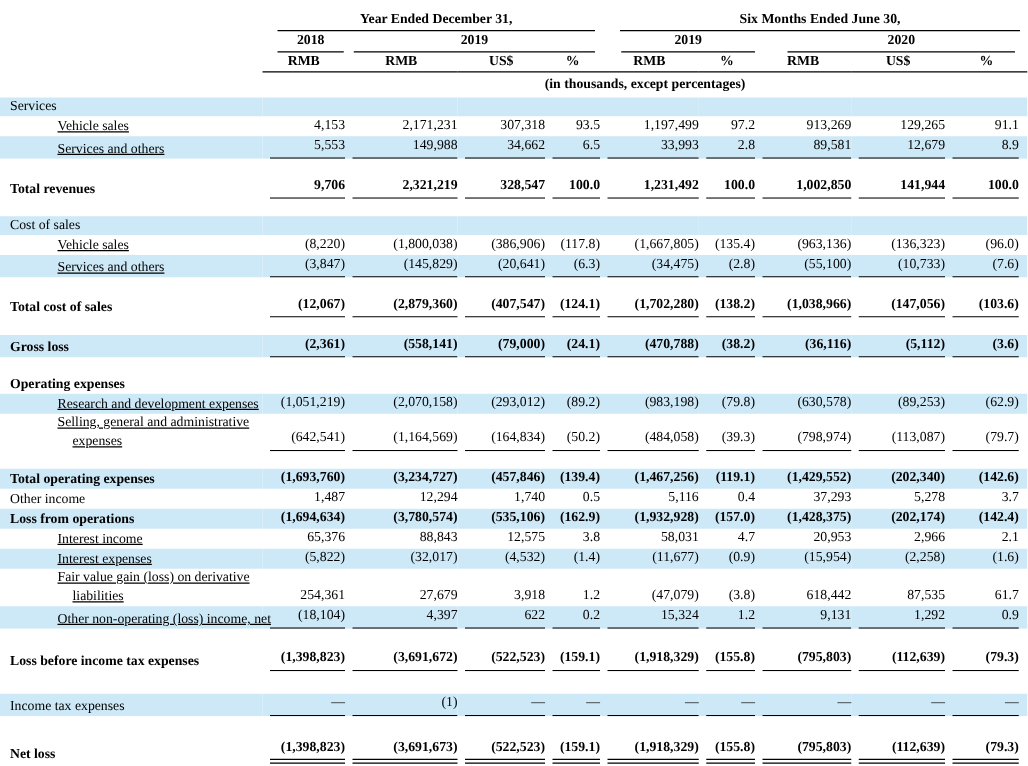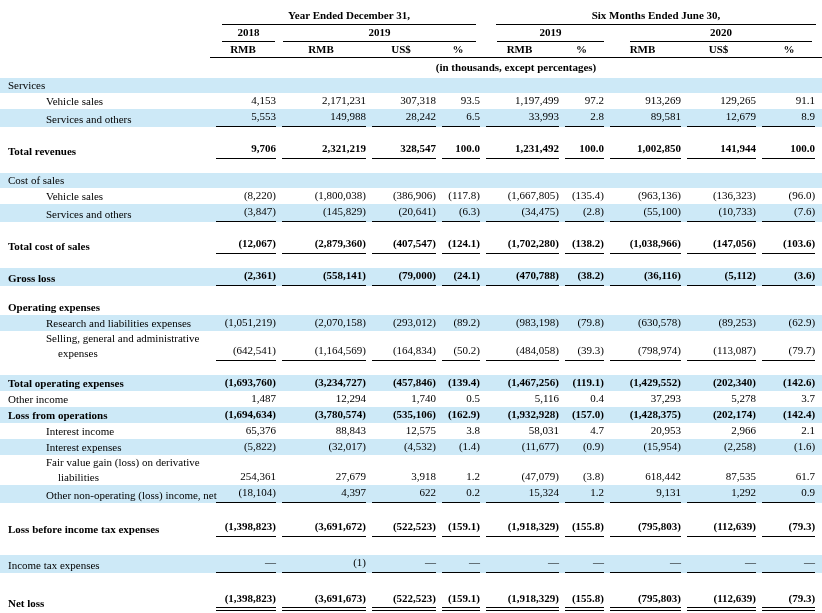--- a/index.html
+++ b/index.html
@@ -17,21 +17,21 @@
   .y2 { margin:0 4px 0 7px; }
   .y3 { margin:0 0 0 17px; }
   .y4 { margin:0 10px 0 26px; }
   .units td.ucell { border-bottom:1px solid #000; padding-bottom:0; }
   td.note { text-align:center; padding:2px 0 3px 0; }
 
   
   tr.shaded td { background:var(--shade,#cde9f7); }
   tr.bold { font-weight:bold; }
   td.lbl { padding-left:8px; text-align:left; }
-  td.lbl.ind { padding-left:46px; }
+  td.lbl.ind { padding-left:46px;text-decoration:underline; }
   .l2 { padding-left:12px; }
   td.num { text-align:right; }
   .v { margin-left:6px; padding-bottom:1px; }
   td.c9 .v { margin-right:7px; }
   .u { border-bottom:1px solid #000; padding-bottom:2px; }
   .uu-wrap { border-bottom:1px solid #000; padding-bottom:2px; }
   .uu { border-bottom:1px solid #000; padding-bottom:1px; }
   tr.spacer td { background:#fff; }
 </style>
 </head>
@@ -137,21 +137,21 @@
       </tr>
       <tr class="shaded ">
         <td class="lbl ind"><span>Services and others</span></td>
         <td class="num c1">
           <div class="v u">5,553</div>
         </td>
         <td class="num c2">
           <div class="v u">149,988</div>
         </td>
         <td class="num c3">
-          <div class="v u">28,242</div>
+          <div class="v u">34,662</div>
         </td>
         <td class="num c4">
           <div class="v u">6.5</div>
         </td>
         <td class="num c5">
           <div class="v u">33,993</div>
         </td>
         <td class="num c6">
           <div class="v u">2.8</div>
         </td>
@@ -348,21 +348,21 @@
         <td class="num c2"></td>
         <td class="num c3"></td>
         <td class="num c4"></td>
         <td class="num c5"></td>
         <td class="num c6"></td>
         <td class="num c7"></td>
         <td class="num c8"></td>
         <td class="num c9"></td>
       </tr>
       <tr class="shaded ">
-        <td class="lbl ind"><span>Research and liabilities expenses</span></td>
+        <td class="lbl ind"><span>Research and development expenses</span></td>
         <td class="num c1">
           <div class="v">(1,051,219)</div>
         </td>
         <td class="num c2">
           <div class="v">(2,070,158)</div>
         </td>
         <td class="num c3">
           <div class="v">(293,012)</div>
         </td>
         <td class="num c4">

